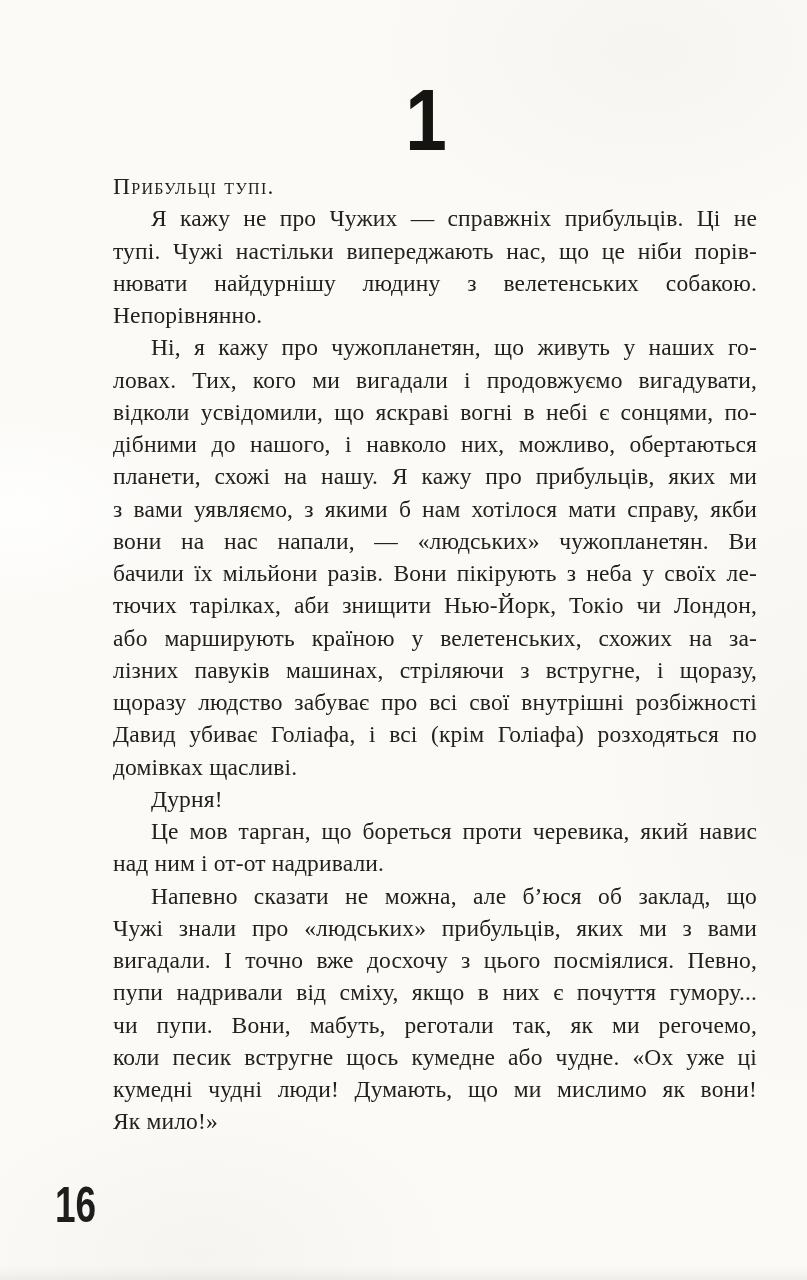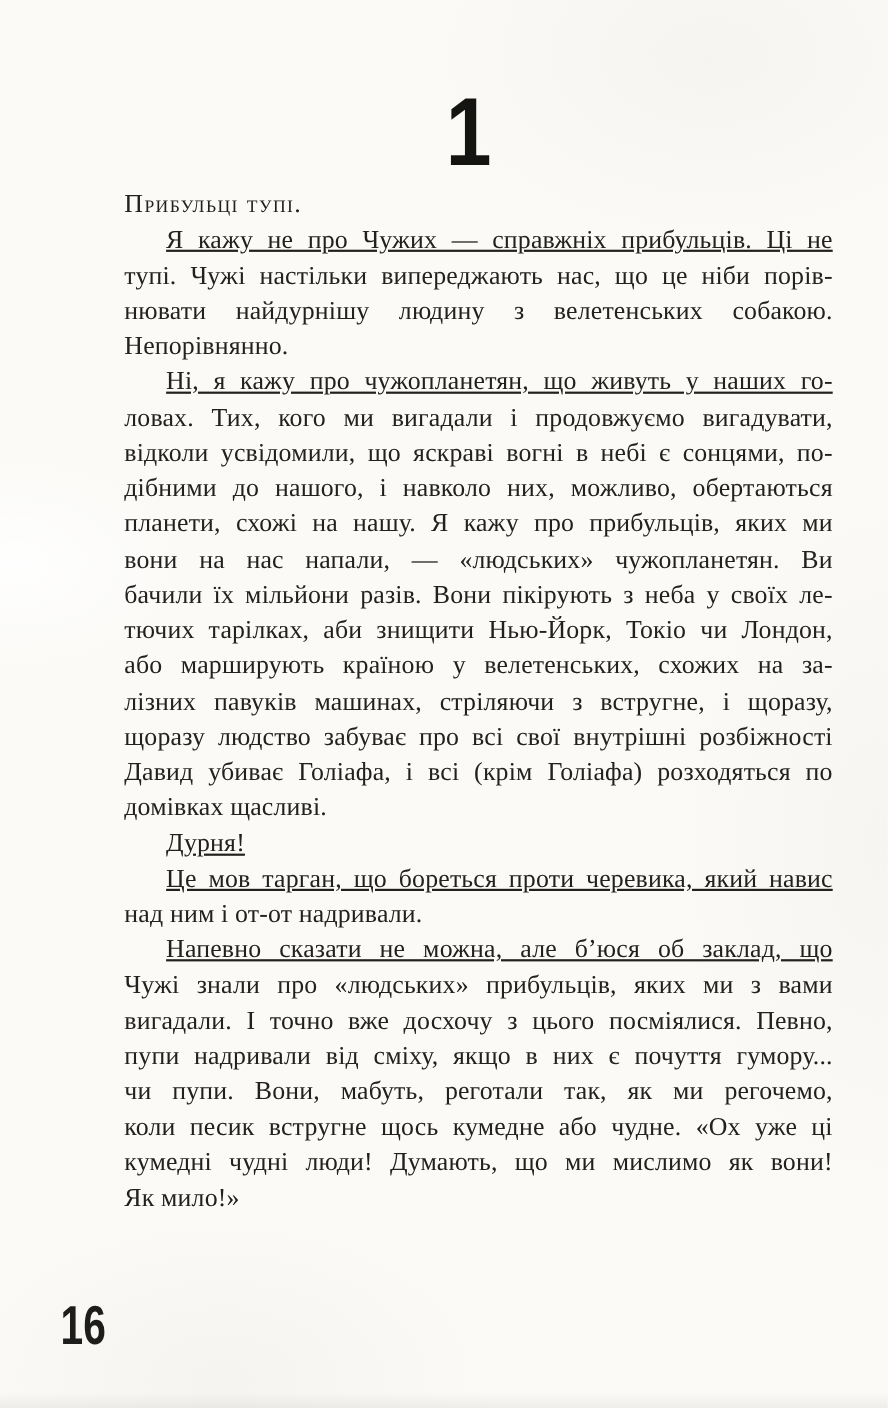--- a/index.html
+++ b/index.html
@@ -57,21 +57,21 @@
   }
   .paragraph { margin: 0; }
   .line {
     height: 32.25px;
     line-height: 32.25px;
     text-align: justify;
     text-align-last: justify;
     white-space: normal;
   }
   .line.last { text-align-last: left; }
-  .paragraph.indent .line.first { text-indent: 38px; text-decoration: underline; }
+  .paragraph.indent .line.first { text-indent: 38px; }
   .paragraph.opener .line {
     font-variant: small-caps;
     letter-spacing: 1.3px;
   }
   .page-number {
     position: absolute;
     top: 1180px;
     left: 55px;
     font-family: "Liberation Sans", sans-serif;
     font-weight: 700;
@@ -97,20 +97,21 @@
         <div class="line">тупі. Чужі настільки випереджають нас, що це ніби порів-</div>
         <div class="line">нювати найдурнішу людину з велетенських собакою.</div>
         <div class="line last">Непорівнянно.</div>
       </div>
       <div class="paragraph body indent">
         <div class="line first">Ні, я кажу про чужопланетян, що живуть у наших го-</div>
         <div class="line">ловах. Тих, кого ми вигадали і продовжуємо вигадувати,</div>
         <div class="line">відколи усвідомили, що яскраві вогні в небі є сонцями, по-</div>
         <div class="line">дібними до нашого, і навколо них, можливо, обертаються</div>
         <div class="line">планети, схожі на нашу. Я кажу про прибульців, яких ми</div>
+        <div class="line">з вами уявляємо, з якими б нам хотілося мати справу, якби</div>
         <div class="line">вони на нас напали, — «людських» чужопланетян. Ви</div>
         <div class="line">бачили їх мільйони разів. Вони пікірують з неба у своїх ле-</div>
         <div class="line">тючих тарілках, аби знищити Нью-Йорк, Токіо чи Лондон,</div>
         <div class="line">або марширують країною у велетенських, схожих на за-</div>
         <div class="line">лізних павуків машинах, стріляючи з встругне, і щоразу,</div>
         <div class="line">щоразу людство забуває про всі свої внутрішні розбіжності</div>
         <div class="line">Давид убиває Голіафа, і всі (крім Голіафа) розходяться по</div>
         <div class="line last">домівках щасливі.</div>
       </div>
       <div class="paragraph body indent">

